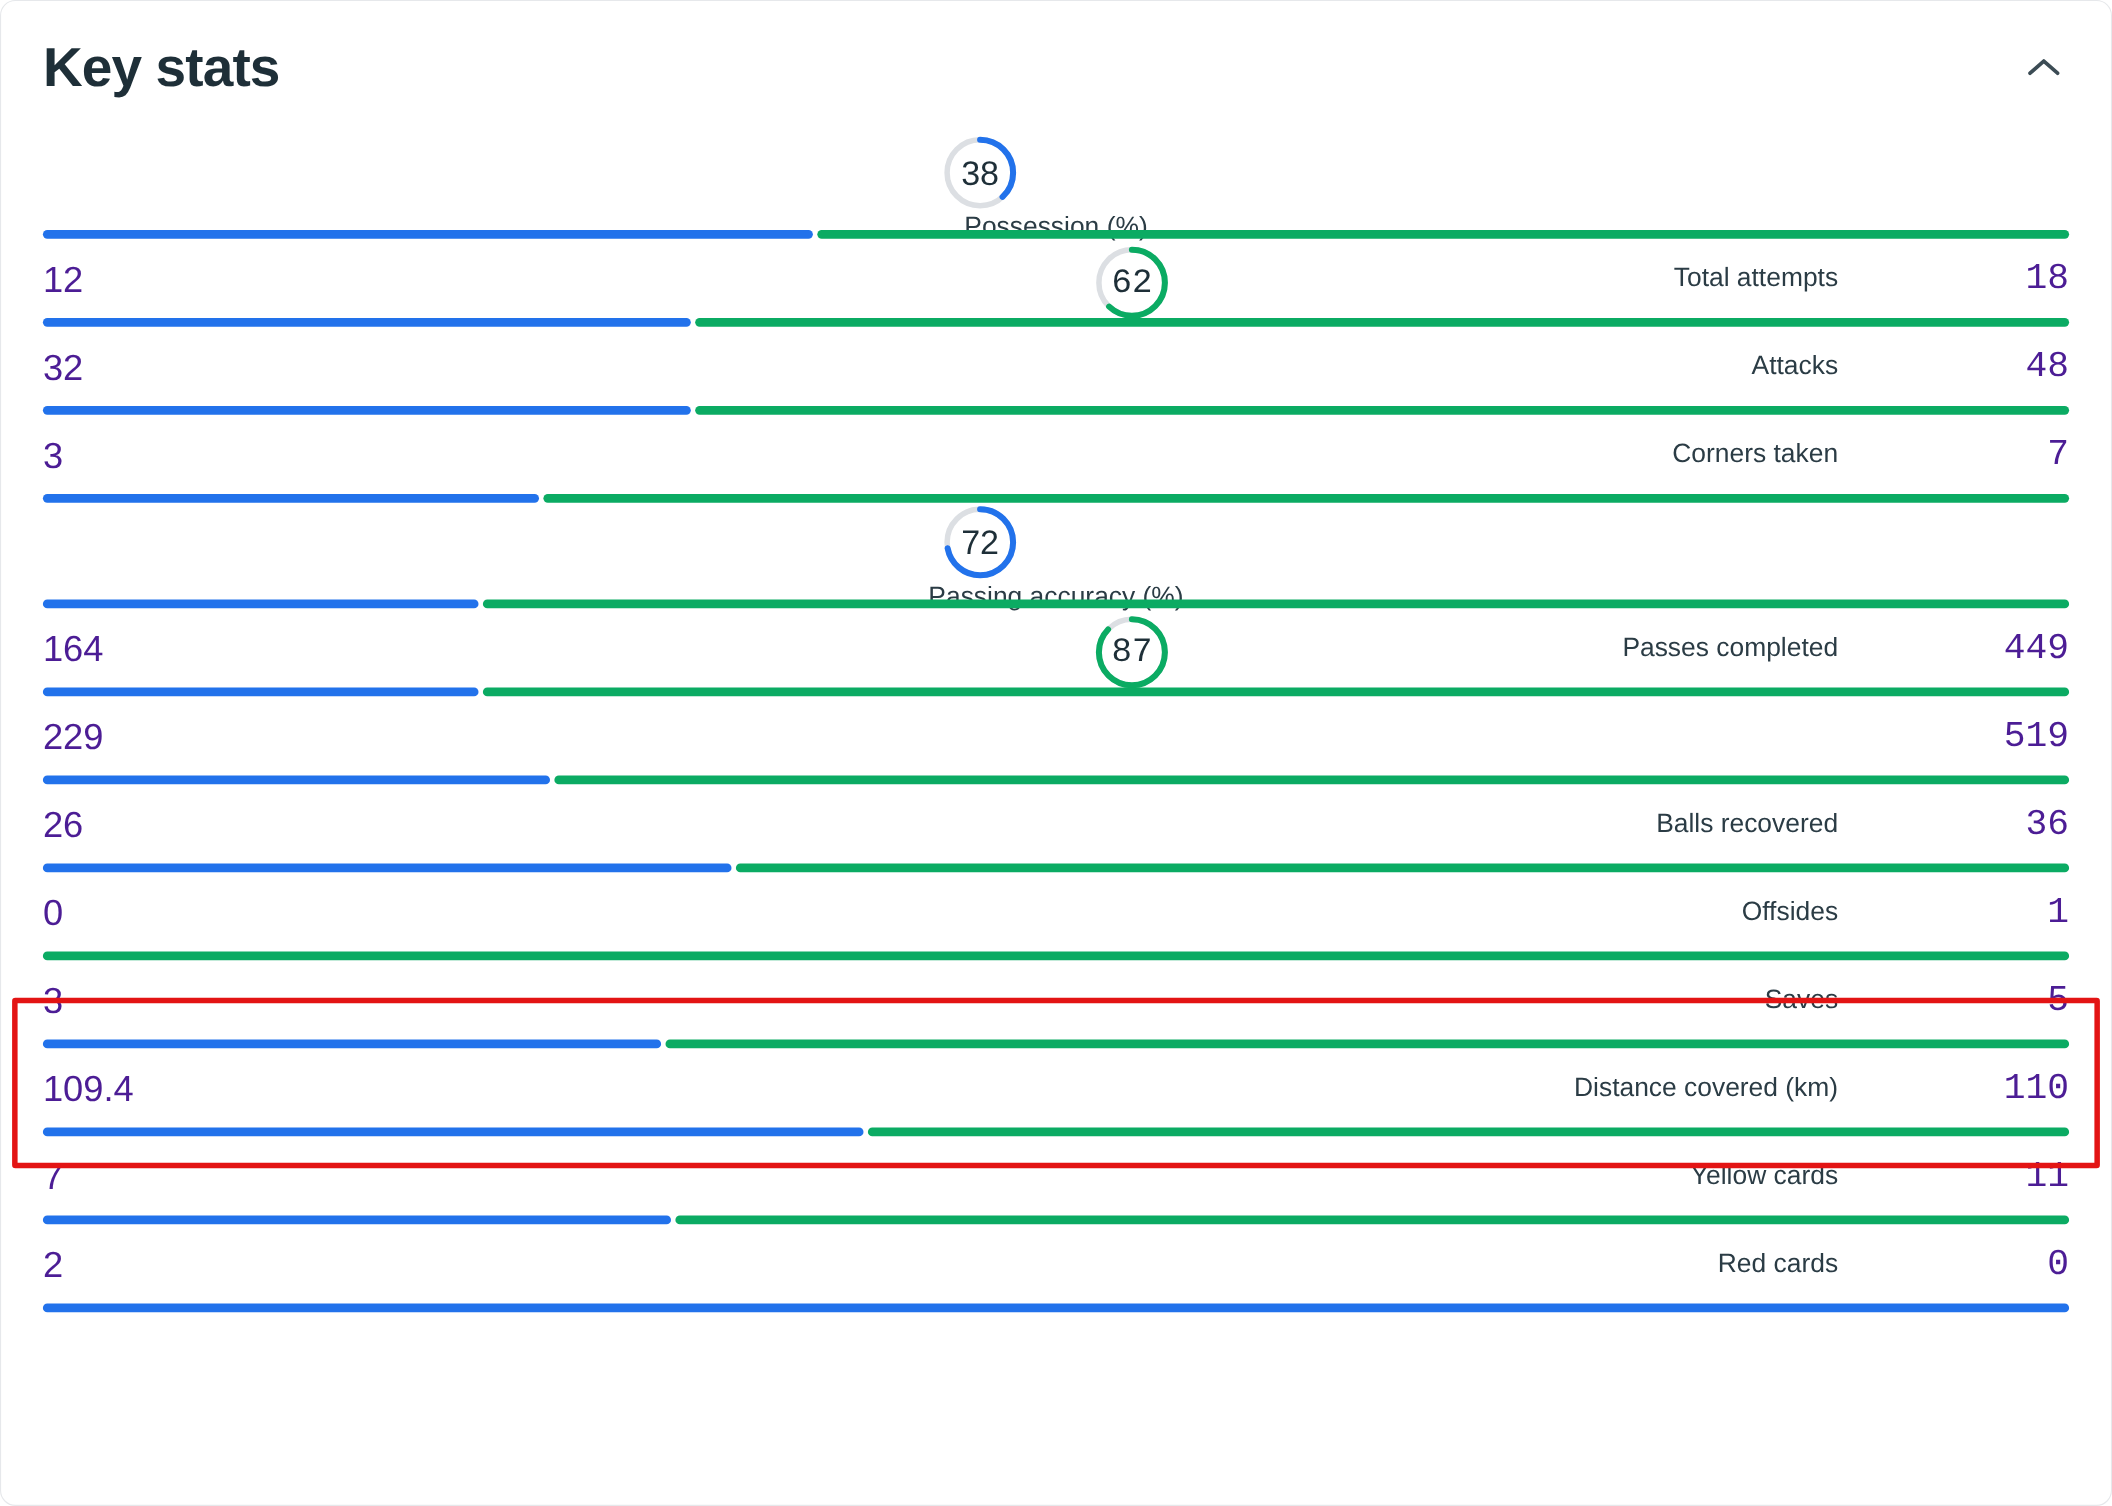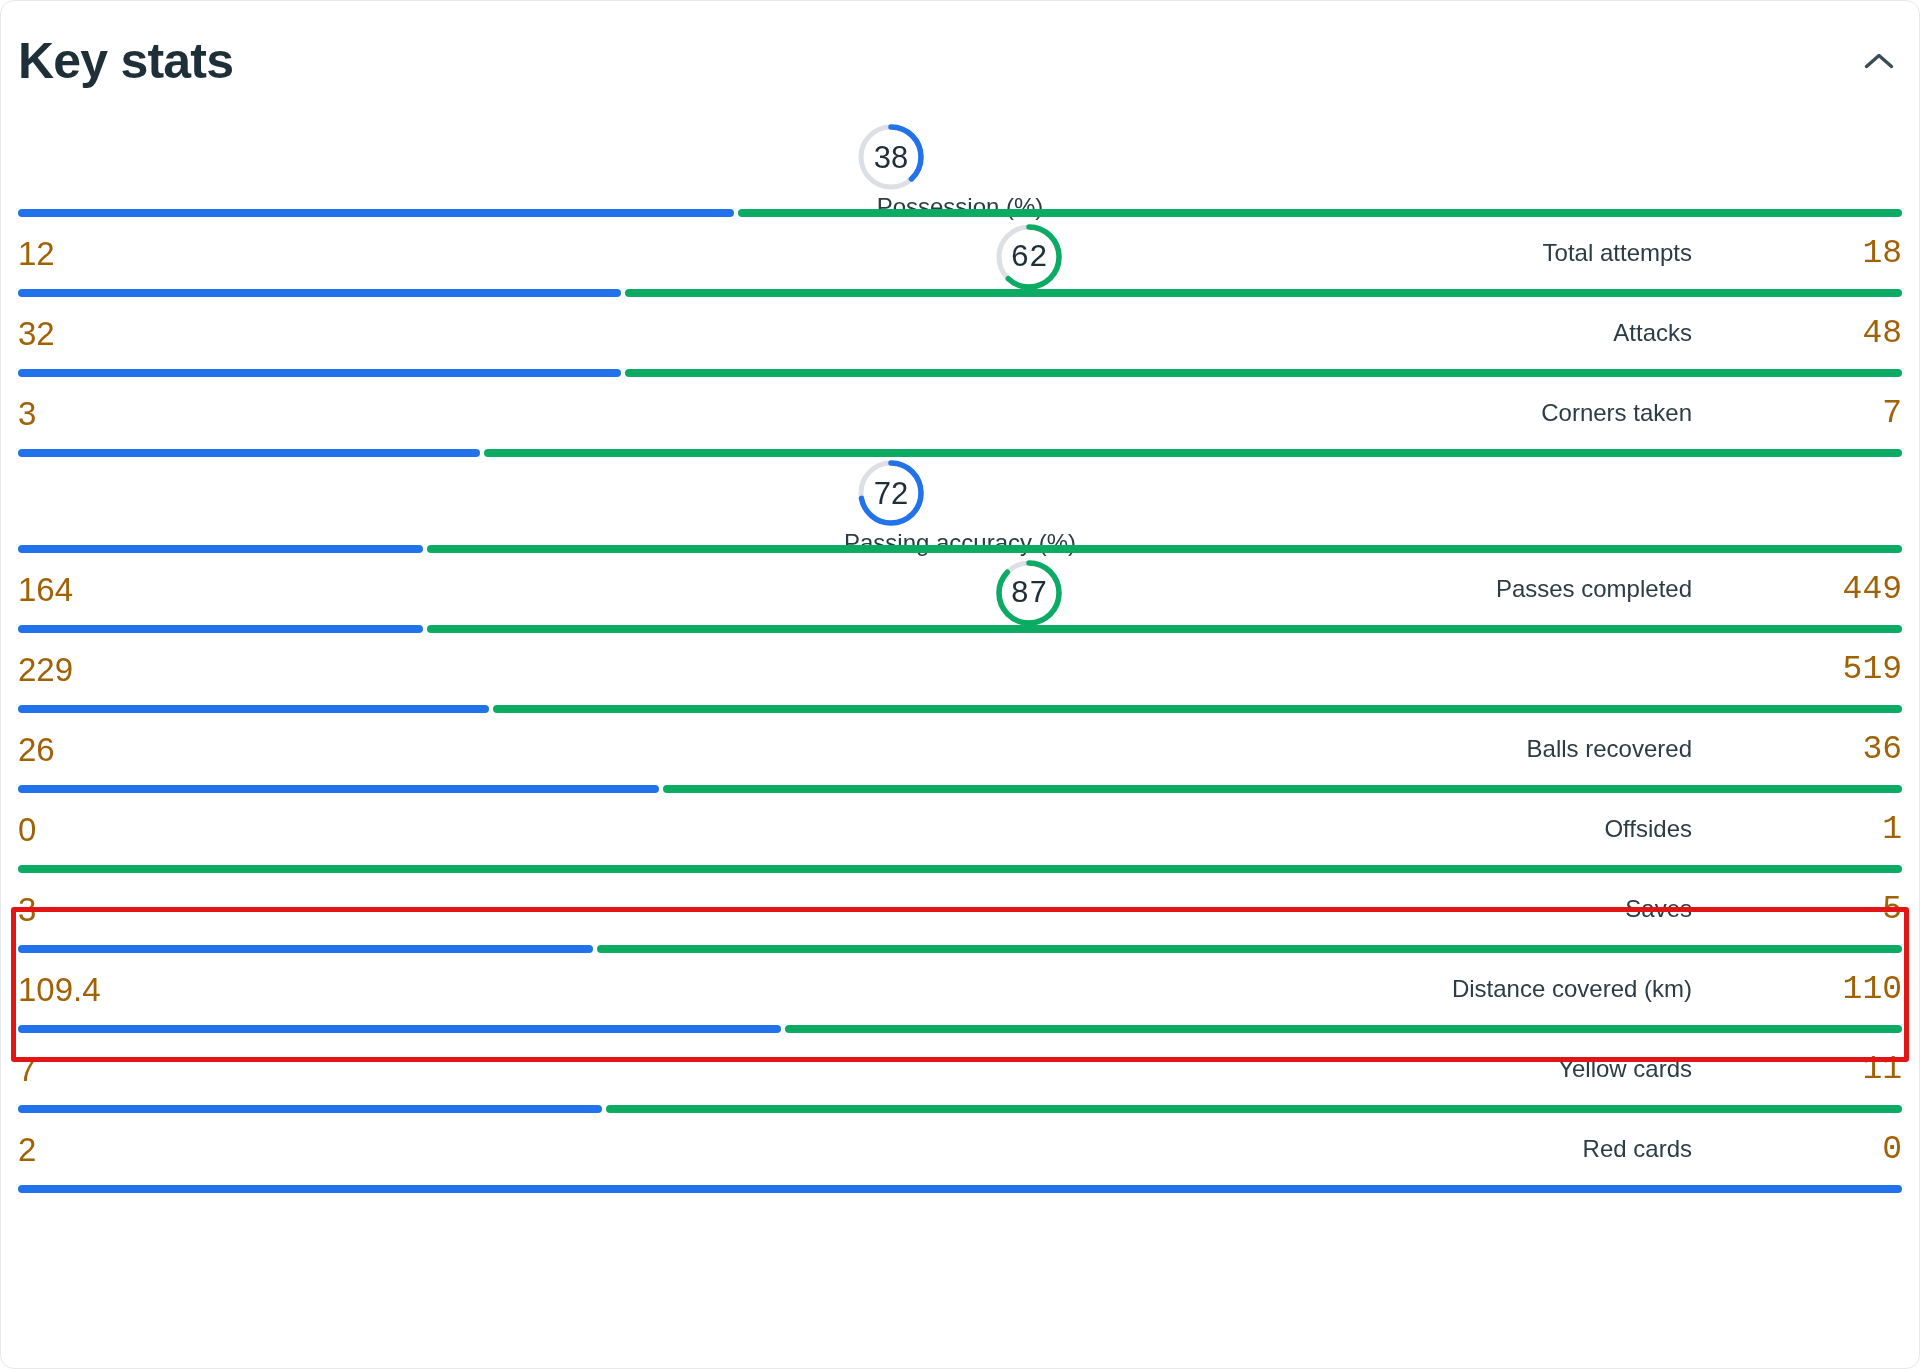--- a/index.html
+++ b/index.html
@@ -12,21 +12,21 @@
     overflow: hidden;
   }
 
   #card {
     position: relative;
     width: 1920px;
     height: 1369px;
     background: #ffffff;
     border: 1px solid #e6e8eb;
     border-radius: 14px;
-    padding: 0 17px;
+    padding: 0 38px;
   }
 
   
   #header {
     height: 120px;
     display: flex;
     align-items: center;
     justify-content: space-between;
   }
   #page-title {
@@ -61,21 +61,21 @@
     width: 210px;
     display: flex;
     align-items: center;
     flex: 0 0 auto;
   }
   .side.right { justify-content: flex-end; font-family: Liberation Mono, monospace; }
 
   .val {
     font-size: 33px;
     font-weight: 400;
-    color: #a16207;
+    color: #4c1d95;
     line-height: 1;
     white-space: nowrap;
   }
 
   .stat-label {
     flex: 1 1 auto;
     text-align: right;
     font-size: 24px;
     font-weight: 400;
     color: #2b3c45;

